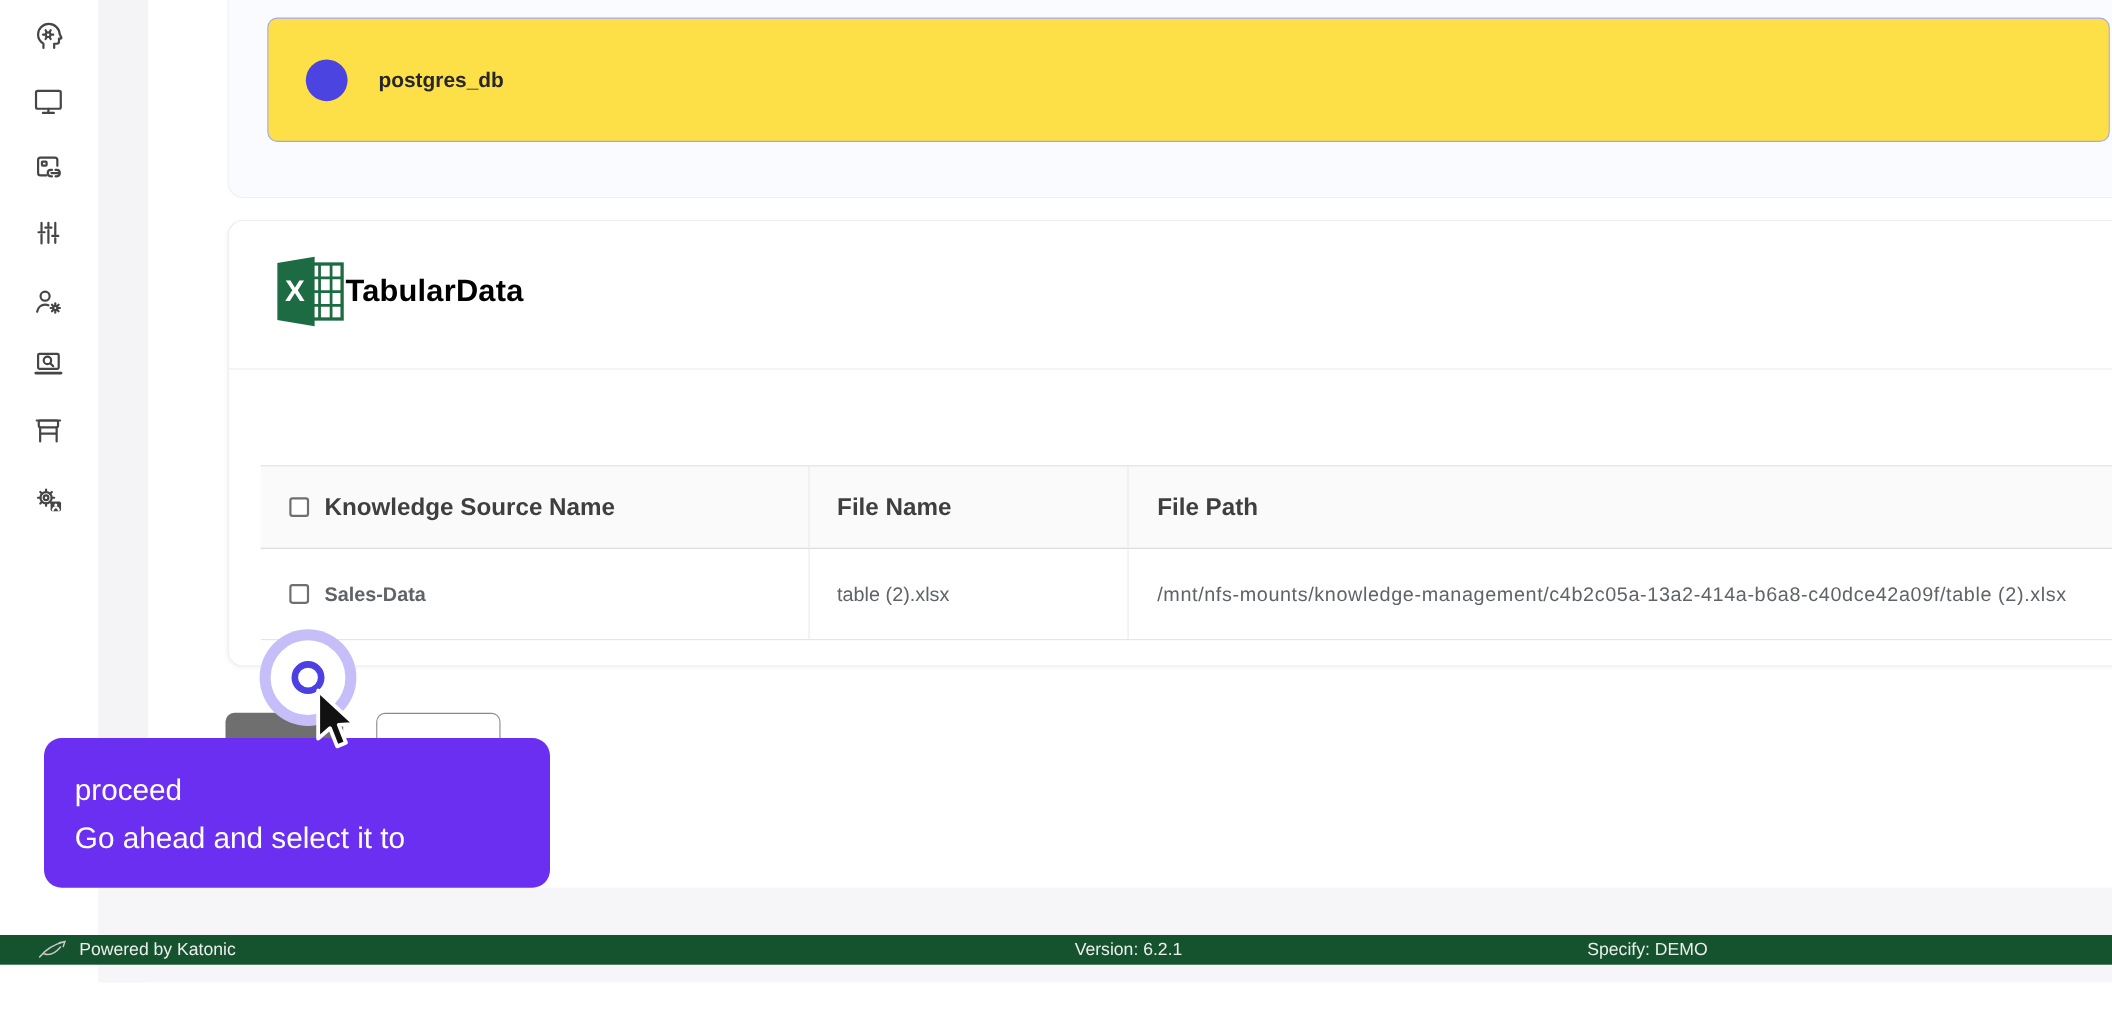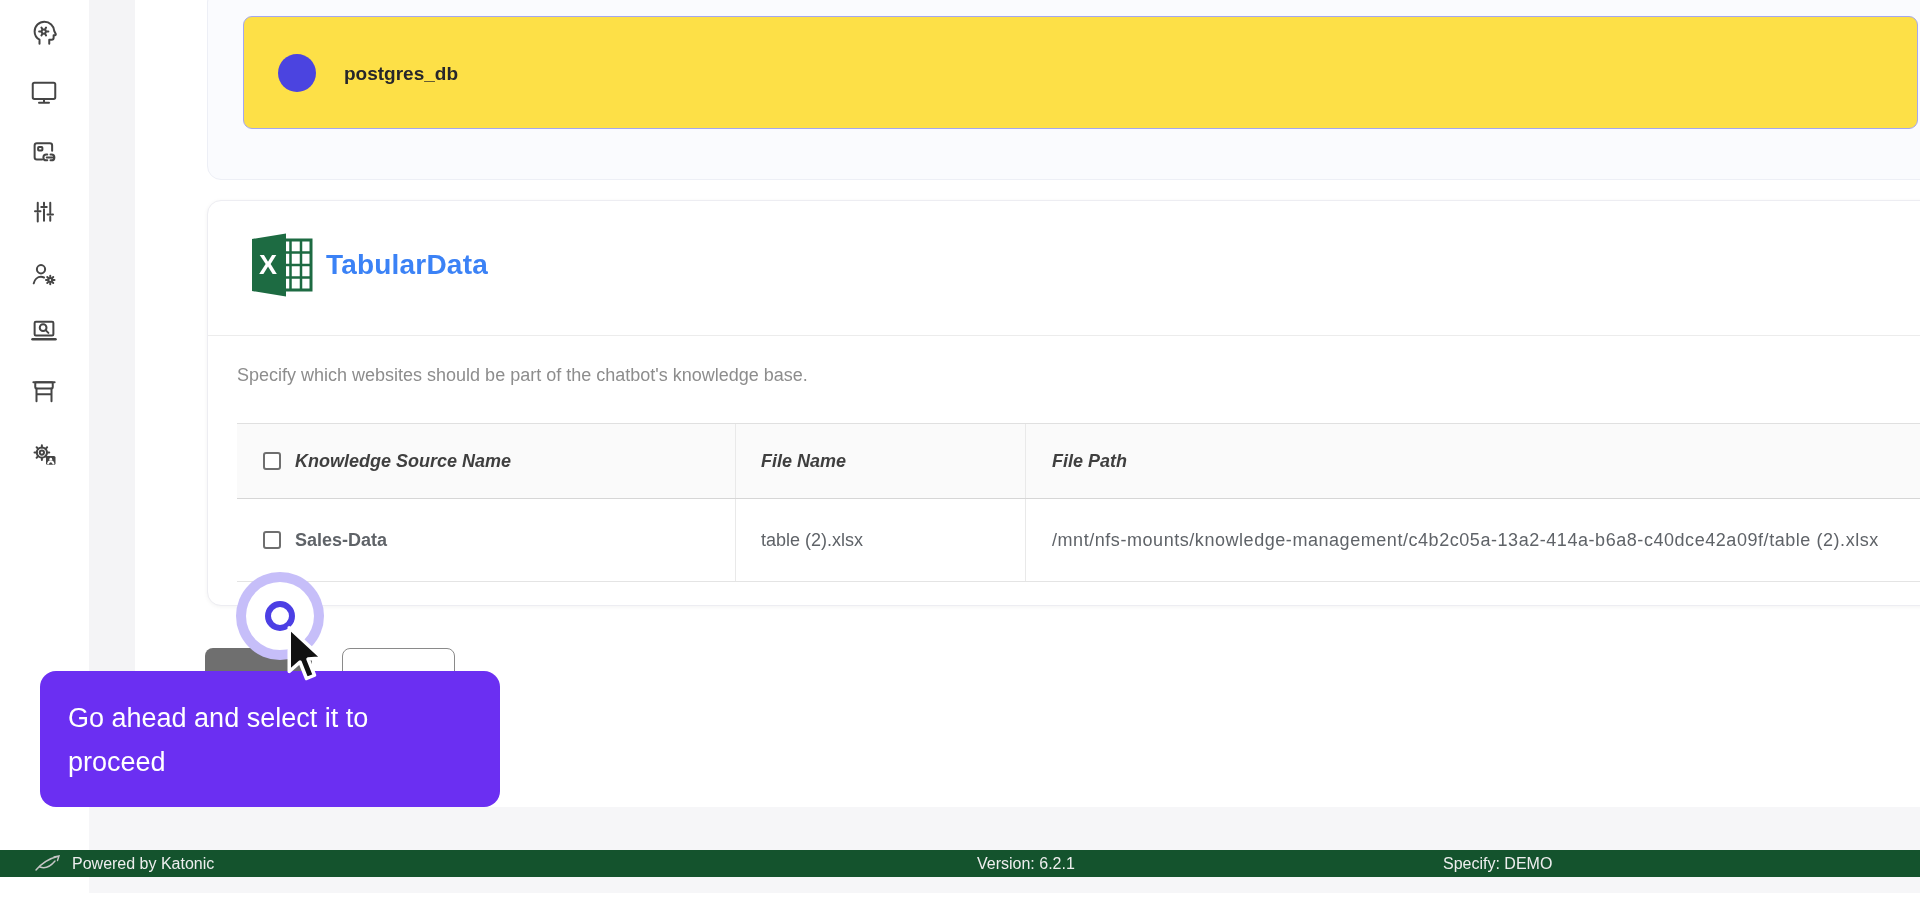--- a/index.html
+++ b/index.html
@@ -24,32 +24,32 @@
              border:1.5px solid #a4a7ef; border-radius:9px; display:flex; align-items:center; cursor:pointer; }
   .pg-dot { position:absolute; left:34px; top:37px; width:38px; height:38px; border-radius:50%; background:#4b44e0; }
   .pg-label { position:absolute; left:100px; top:0; height:113px; display:flex; align-items:center;
               font-size:19px; font-weight:bold; color:#26262b; }
 
   
   .card2 { position:absolute; left:207px; top:200px; width:1763px; height:406px; background:#ffffff;
            border:1px solid #ededf2; border-radius:14px; box-shadow:0 1px 4px rgba(0,0,0,0.05); z-index:1; }
   .brand-row { position:absolute; left:44px; top:28px; height:72px; display:flex; align-items:center; }
   .brand-row svg.xl { width:62px; height:68px; }
-  .brand-name { margin-left:12px; font-size:28px; font-weight:bold; color:#3b82f6; letter-spacing:0.2px; }
+  .brand-name { margin-left:0; font-size:28px; font-weight:bold; color:#000000; letter-spacing:0.2px; }
   .card2-divider { position:absolute; left:0; top:134px; width:100%; height:1px; background:#ececec; }
   .desc { position:absolute; left:29px; top:164px; font-size:18px; color:#8d8d8d; }
 
   .ktable { position:absolute; left:29px; top:222px; width:1734px; }
   .t-header { position:relative; height:76px; background:#fafafa; border-top:1px solid #e0e0e0; border-bottom:1px solid #d6d6d6; display:flex; }
   .t-row { position:relative; height:83px; background:#ffffff; border-bottom:1px solid #e4e4e4; display:flex; }
   .t-cell { display:flex; align-items:center; overflow:hidden; white-space:nowrap; }
   .c1 { width:499px; padding-left:26px; border-right:1px solid #e9e9e9;font-weight:bold; }
   .c2 { width:290px; padding-left:25px; border-right:1px solid #e9e9e9; }
   .c3 { flex:1; padding-left:26px; }
-  .t-header .t-cell { font-size:18px; font-weight:bold; color:#3f3f3f;font-style:italic; }
+  .t-header .t-cell { font-size:22px; font-weight:bold; color:#3f3f3f; }
   .t-row .t-cell { font-size:18px; color:#5f6368; }
   .path-text { letter-spacing:0.55px; }
   .checkbox { width:18px; height:18px; border:2px solid #6f6f6f; border-radius:3px; background:#fff; margin-right:14px; flex:0 0 auto; cursor:pointer; }
 
   
   .btn-dark { position:absolute; left:205px; top:648px; width:107px; height:46px; background:#6f6f6f; border-radius:8px; z-index:2; cursor:pointer; }
   .btn-light { position:absolute; left:342px; top:648px; width:113px; height:46px; background:#ffffff; border:1.5px solid #8a8a8a; border-radius:8px; z-index:2; cursor:pointer; }
 
   
   .spot-halo { position:absolute; left:236px; top:572px; width:88px; height:88px; border-radius:50%;
@@ -155,21 +155,20 @@
         <rect x="27" y="8" width="32" height="50" fill="#ffffff" stroke="#1d6b42" stroke-width="3"></rect>
         <path d="M27 20.5h32M27 33h32M27 45.5h32M38.5 8v50M49 8v50" stroke="#1d6b42" stroke-width="2.5" fill="none"></path>
         <polygon points="0,7 34,1.5 34,64.5 0,59" fill="#1d6b42"></polygon>
         <text x="16" y="42" font-size="27" font-weight="bold" fill="#ffffff" text-anchor="middle" font-family="Liberation Sans, sans-serif">X</text>
       </svg>
       <div class="brand-name">TabularData</div>
     </div>
 
     <div class="card2-divider"></div>
 
-    <div class="desc">Specify which websites should be part of the chatbot's knowledge base.</div>
 
     <div class="ktable">
       <div class="t-header">
         <div class="t-cell c1">
           <span class="checkbox"></span>
           <span>Knowledge Source Name</span>
         </div>
         <div class="t-cell c2">
           <span>File Name</span>
         </div>
@@ -192,22 +191,22 @@
     </div>
   </div>
 
   <div class="btn-dark"></div>
   <div class="btn-light"></div>
 
   <div class="spot-halo"></div>
   <div class="spot-dot"></div>
 
   <div class="tour-tip">
+    <div class="line">proceed</div>
     <div class="line">Go ahead and select it to</div>
-    <div class="line">proceed</div>
   </div>
 
   <div class="cursor">
     <svg width="50" height="60" viewBox="0 0 20 24">
       <path d="M4.5 1.5 4.5 19 8.8 15.2 11.4 21.8 14.6 20.5 12 14 17.6 13.6 Z" fill="#111111" stroke="#ffffff" stroke-width="1.4" stroke-linejoin="round"></path>
     </svg>
   </div>
 
   <div class="footer">
     <svg class="f-logo" width="28" height="20" viewBox="0 0 28 20">

